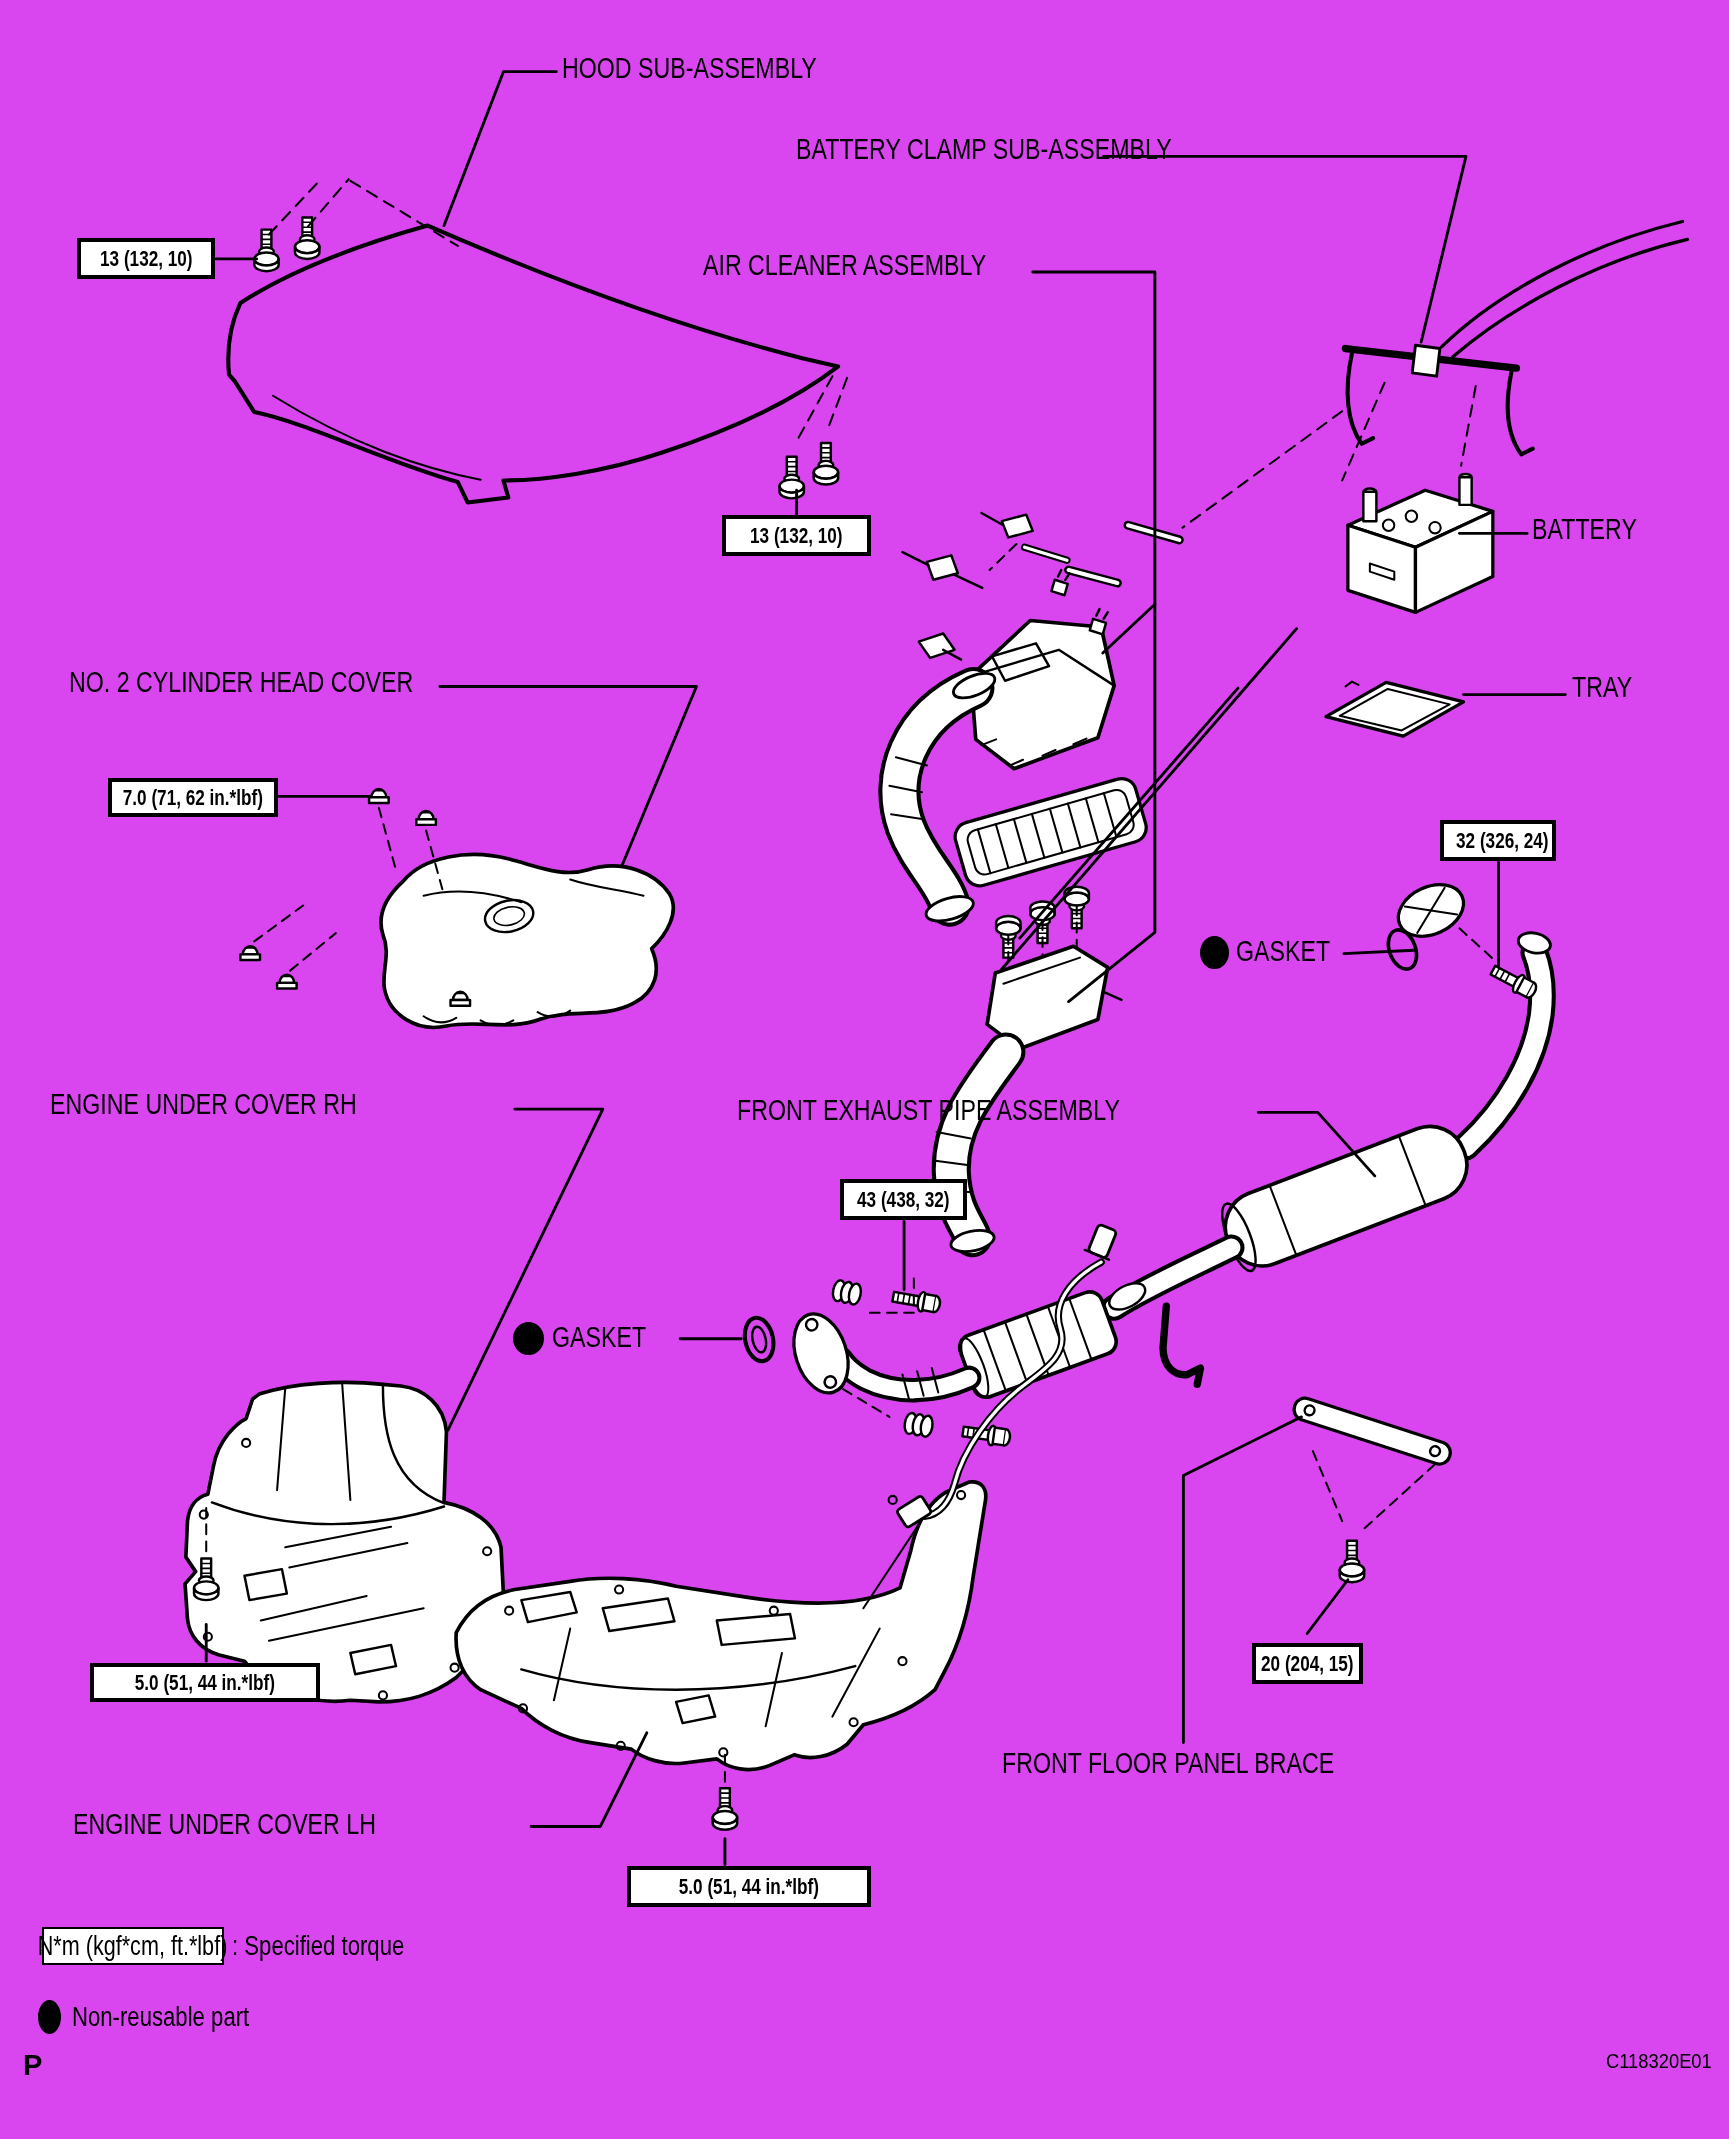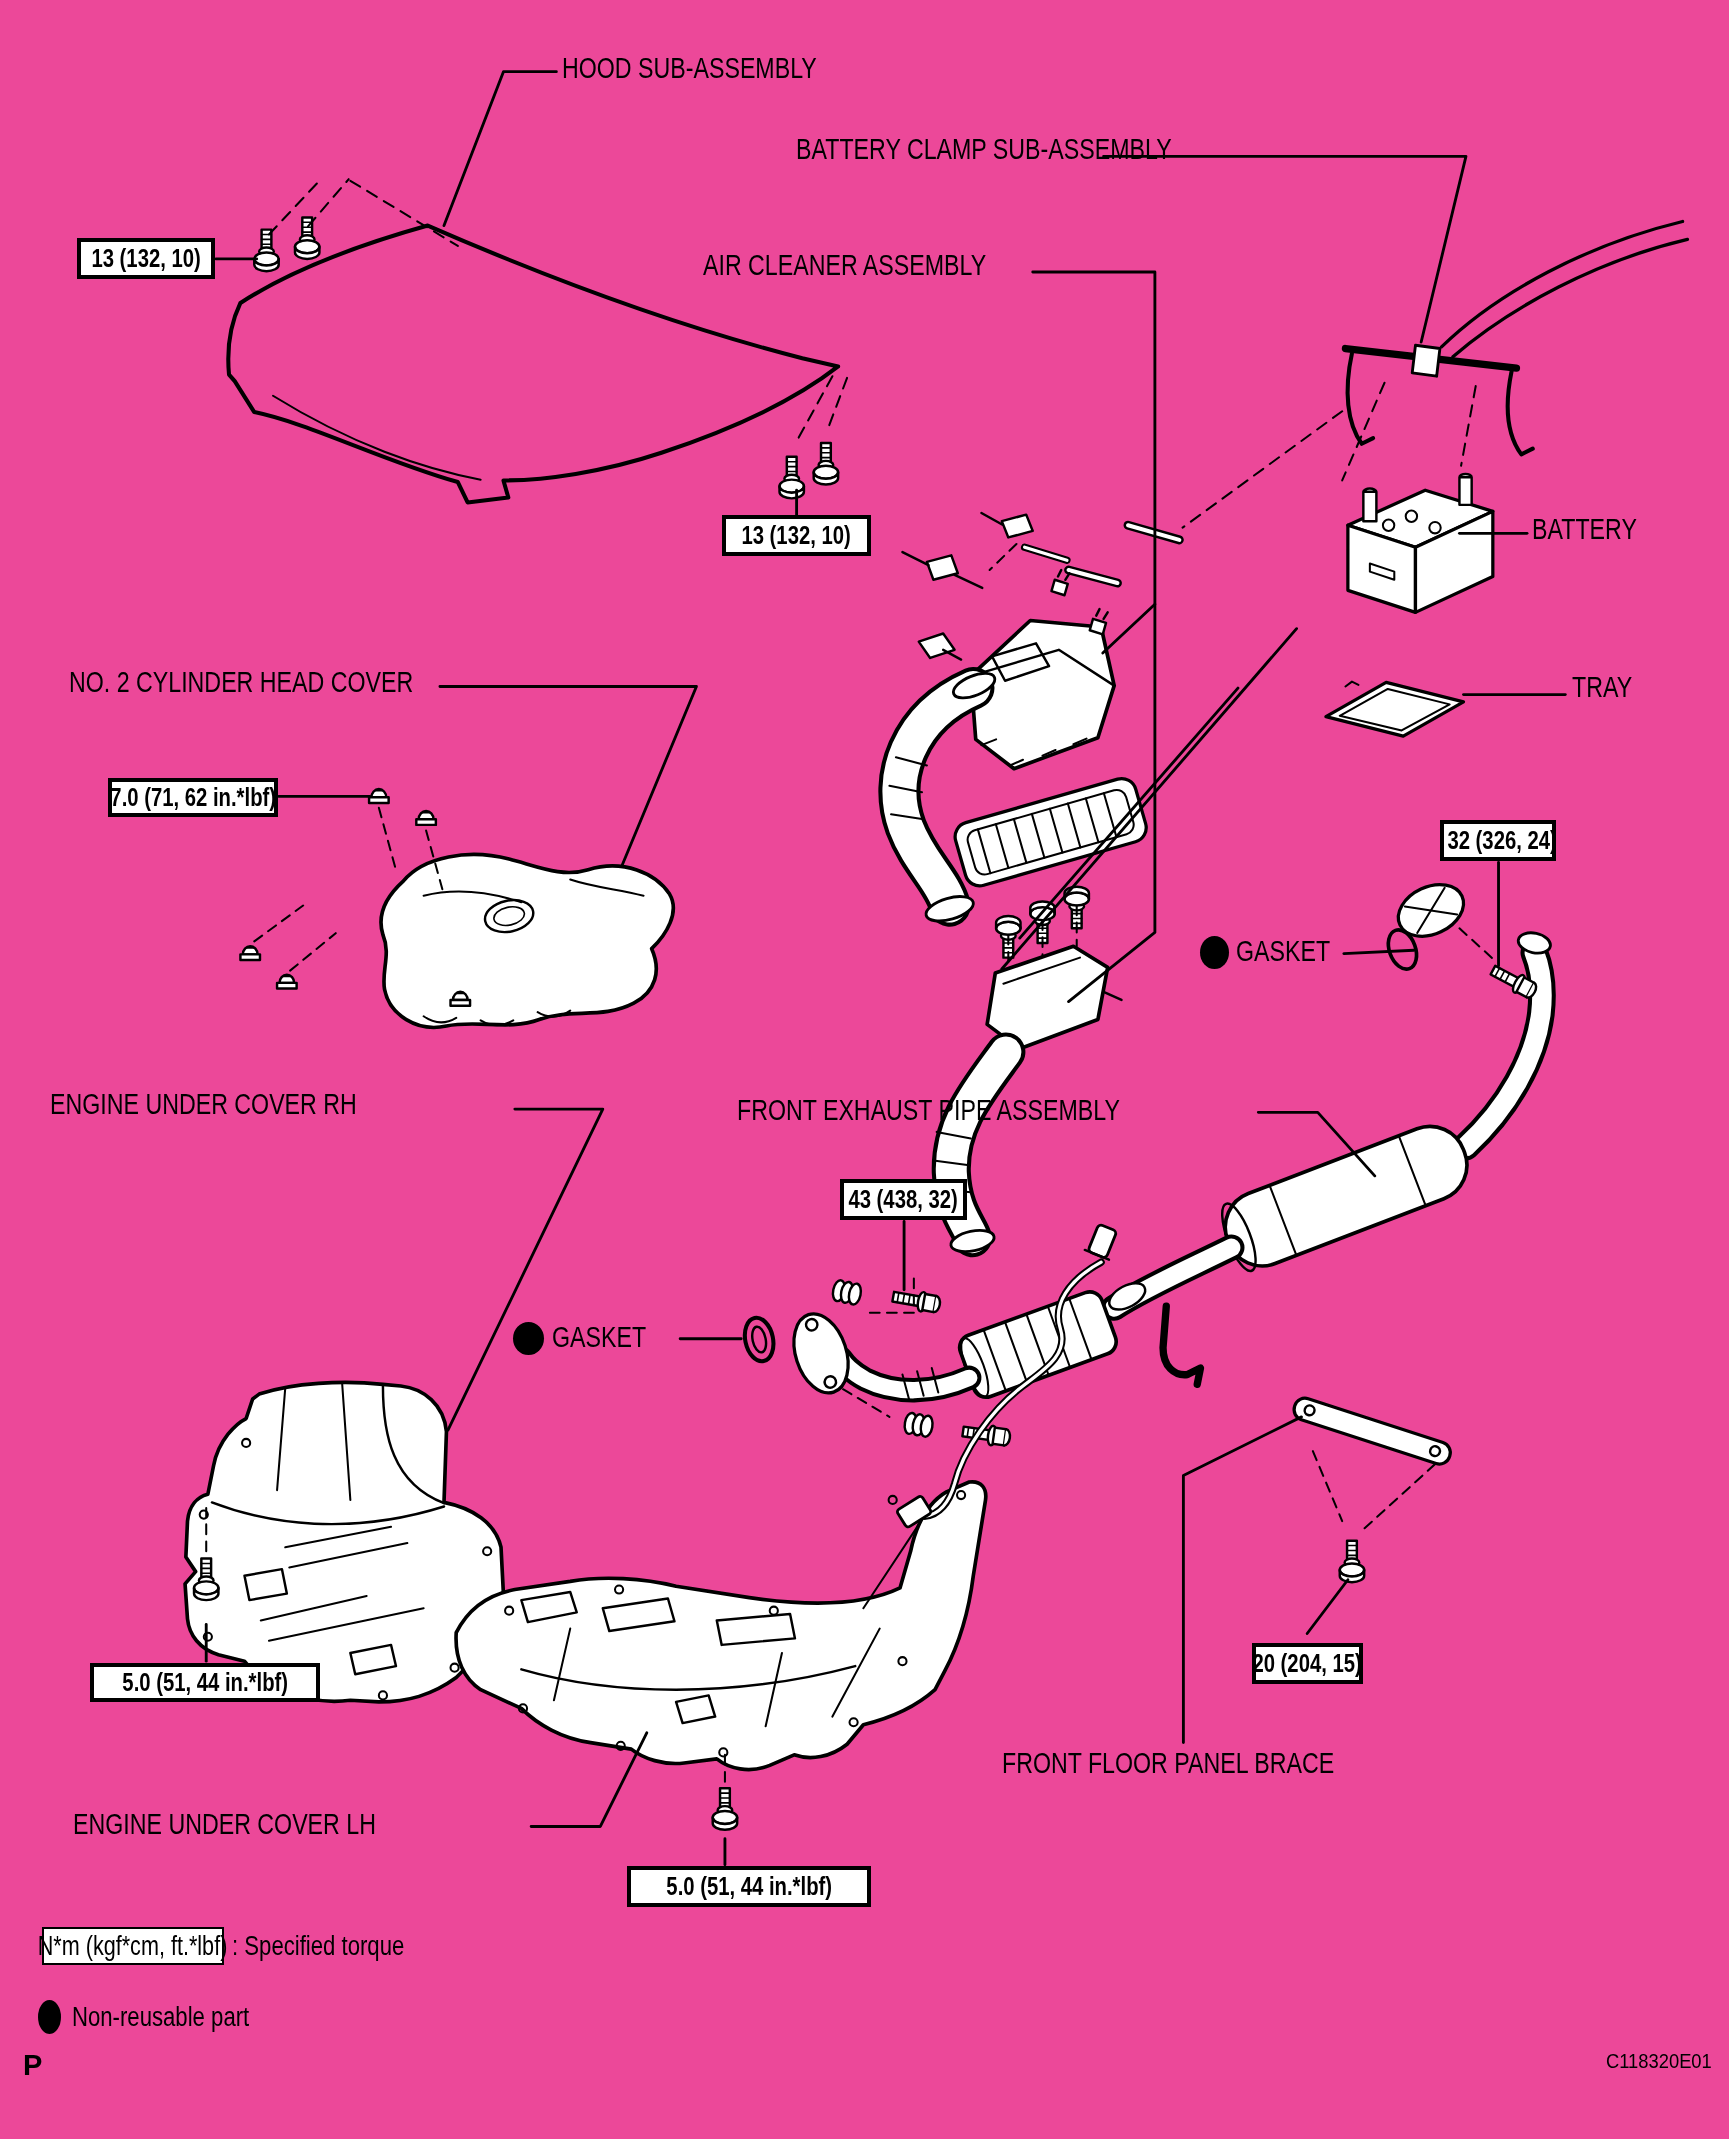--- a/index.html
+++ b/index.html
@@ -1,23 +1,23 @@
 <!DOCTYPE html>
 <html style="font-size:13px"><head>
 <meta charset="utf-8">
 <style>
   html,body{margin:0;padding:0;background:#fff;}
-  #page{position:relative;width:1730px;height:2140px;background:#ec4899;overflow:hidden;
+  #page{position:relative;width:1730px;height:2140px;background:#d946ef;overflow:hidden;
         font-family:"Liberation Sans",sans-serif;color:#000;}
   svg{position:absolute;left:0;top:0;}
   .lbl{position:absolute;font-size:29px;letter-spacing:0px;white-space:nowrap;
        transform:scaleX(0.80);transform-origin:0 0;}
   .tq{position:absolute;border:4.1px solid #000;background:#fff;box-sizing:border-box;
       height:41px;display:flex;align-items:center;justify-content:center;
-      font-weight:bold;font-size:26px;}
+      font-weight:bold;font-size:22px;}
   .tq span{transform:scaleX(0.78);white-space:nowrap;}
   .dot{position:absolute;background:#000;border-radius:50%;}
   .legendbox{position:absolute;border:2.4px solid #000;box-sizing:border-box;height:38px;
       display:flex;align-items:center;justify-content:center;font-size:27px;background:#fff;}
   .legendbox span{transform:scaleX(0.80);white-space:nowrap;}
   .plain{position:absolute;font-size:27px;white-space:nowrap;transform:scaleX(0.82);transform-origin:0 0;}
   .pmark{position:absolute;font-weight:bold;font-size:29px;}
   .figcode{position:absolute;font-size:20.4px;transform:scaleX(0.9);transform-origin:0 0;}
 </style>
 </head>

